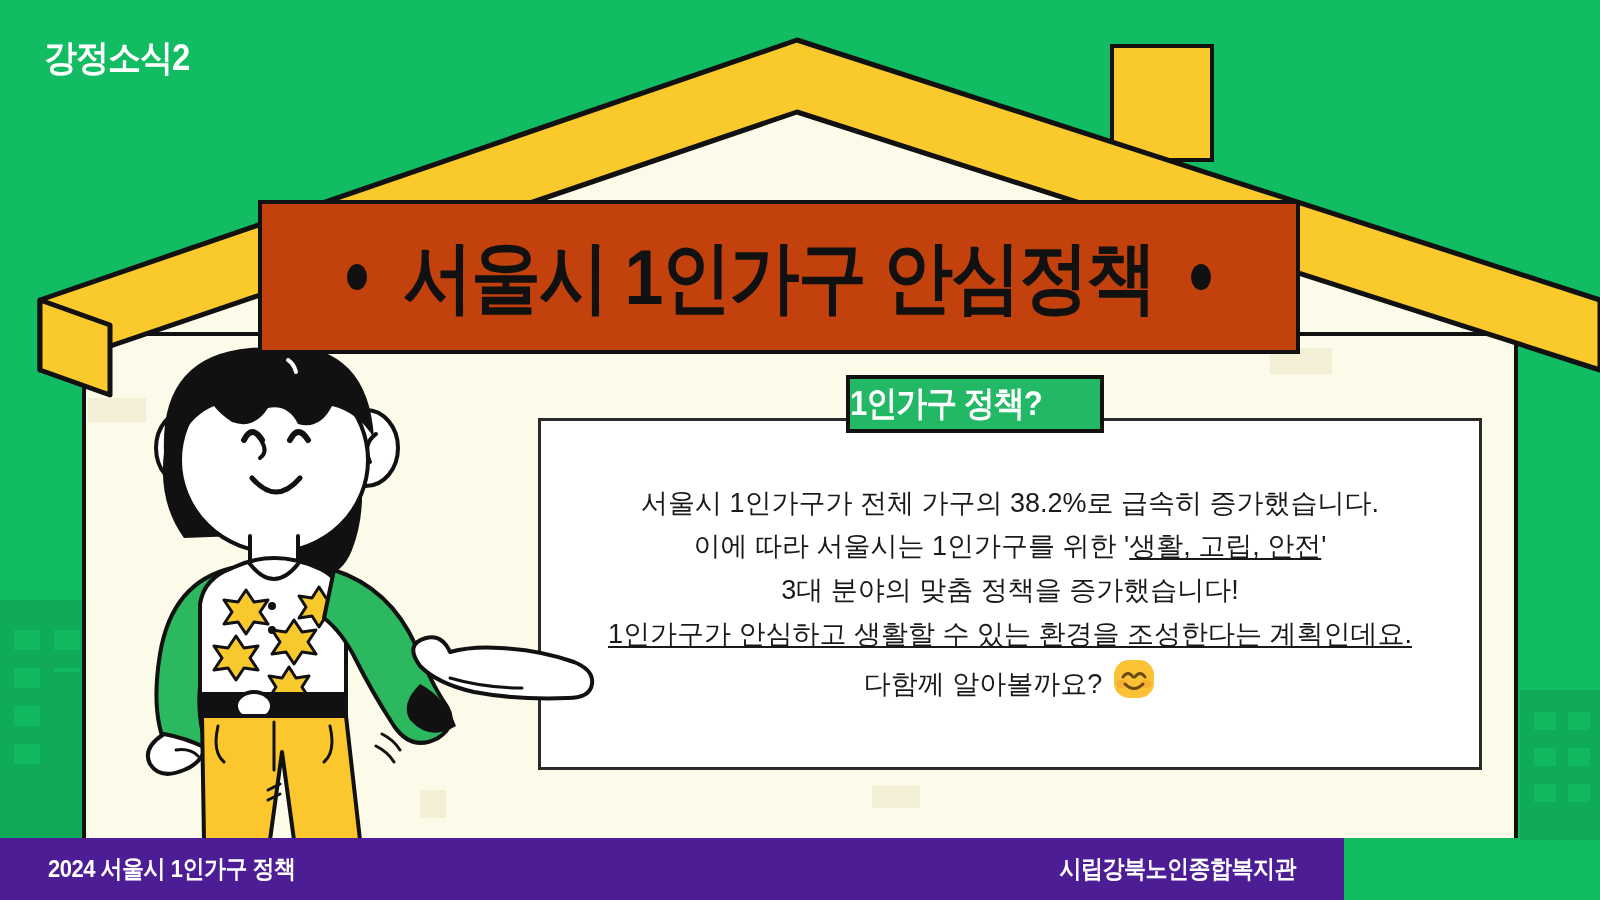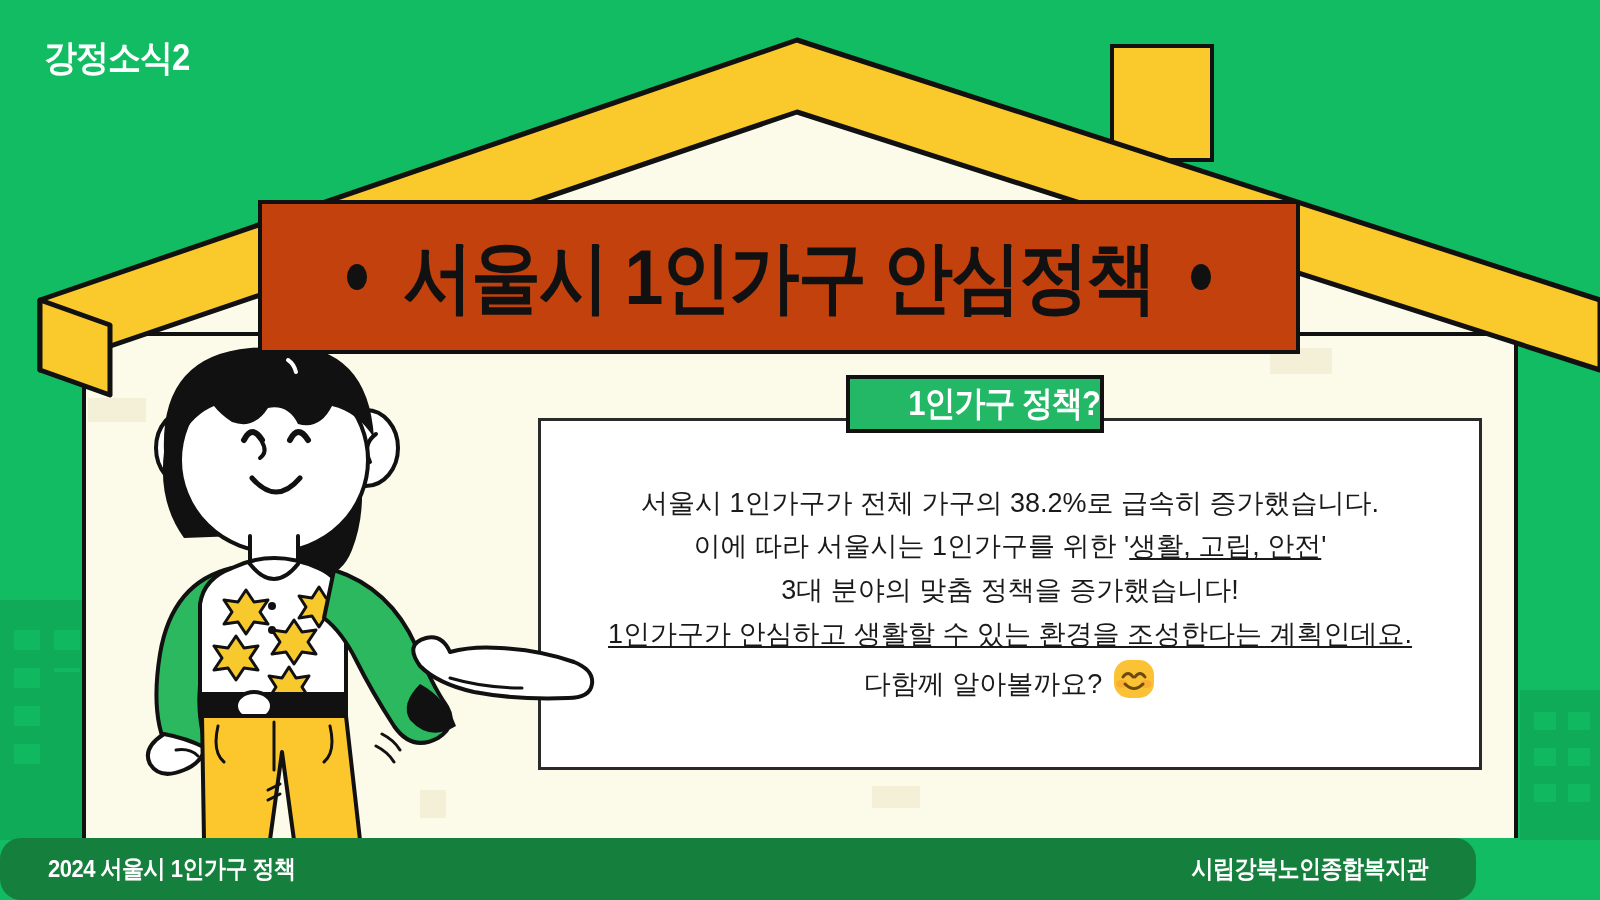--- a/index.html
+++ b/index.html
@@ -73,42 +73,42 @@
     margin:0;
     font-size:27px;line-height:1.62;color:#1a1a1a;
     text-align:center;white-space:nowrap;font-weight:400;
   }
   .u{text-decoration:underline;text-underline-offset:3px;}
 
   
   .badge{
     position:absolute;left:846px;top:375px;width:258px;height:58px;
     background:#22B865;border:4px solid #111;box-sizing:border-box;
-    display:flex;align-items:center;justify-content:flex-end;
+    display:flex;align-items:center;justify-content:flex-start;
     z-index:8;
   }
   .badge span{
     color:#fff;font-size:31px;font-weight:800;letter-spacing:-1px;
     transform:scaleY(1.12);white-space:nowrap;
   }
 
   
   .emoji{
     display:inline-block;vertical-align:-8px;margin-left:10px;
     width:44px;height:44px;position:relative;
   }
 
   
   .character{position:absolute;left:120px;top:330px;width:560px;height:510px;z-index:5;}
 
   
   .footer{
-    position:absolute;left:0;bottom:0;width:1476px;height:62px;
-    background:#15803d;z-index:9;
-    display:flex;align-items:center;border-radius:21px;
+    position:absolute;left:0;bottom:0;width:1344px;height:62px;
+    background:#4c1d95;z-index:9;
+    display:flex;align-items:center;
   }
   .footer-left{
     position:absolute;left:48px;color:#fff;font-size:22px;font-weight:800;
     letter-spacing:-.5px;transform:scaleY(1.12);white-space:nowrap;
   }
   .footer-right{
     position:absolute;right:48px;color:#fff;font-size:22px;font-weight:800;
     letter-spacing:-.5px;transform:scaleY(1.12);white-space:nowrap;
   }
 </style>

